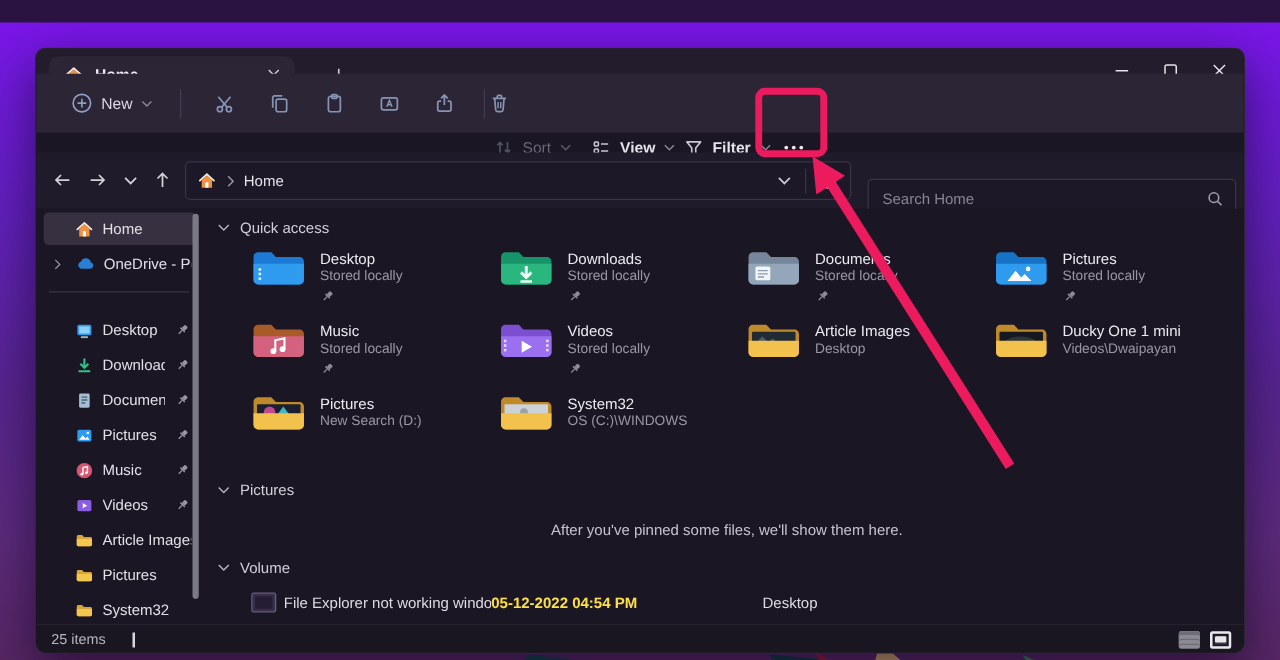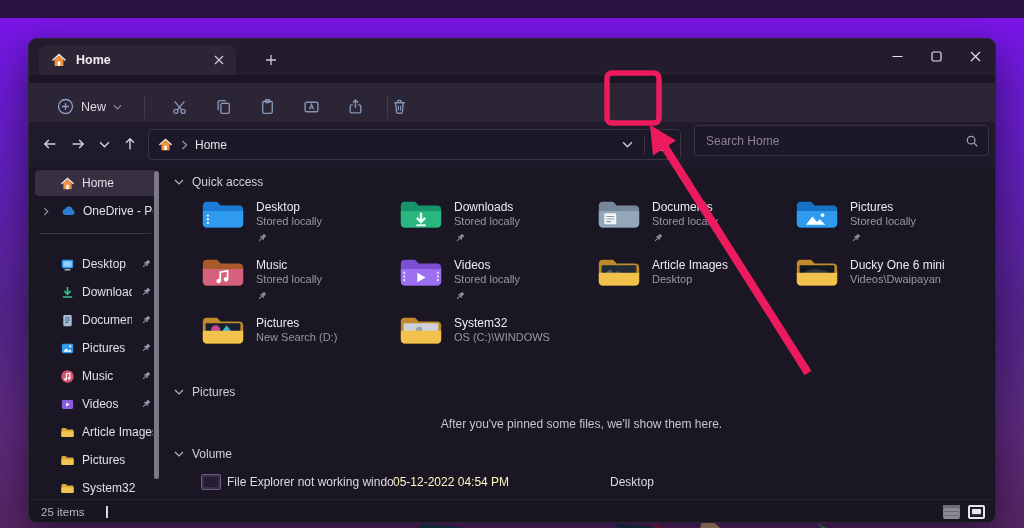--- a/index.html
+++ b/index.html
@@ -12,39 +12,39 @@
     overflow:hidden;background:#1a1623;box-shadow:0 14px 40px rgba(10,0,25,.55);z-index:10;
     border:1px solid rgba(255,255,255,.07);box-sizing:border-box;}
   .tabbar{position:absolute;left:0;top:0;width:100%;height:36px;background:#221c2d;}
   .tab{position:absolute;left:10px;top:6px;width:197px;height:30px;background:#2c2536;
     border-radius:8px 8px 0 0;display:flex;align-items:center;padding:0 8px 0 12px;box-sizing:border-box;gap:9px;}
   .tab-label{color:#f0eef3;font-size:12.5px;font-weight:700;flex:1;}
   .tab-close{width:18px;height:18px;display:flex;align-items:center;justify-content:center;border-radius:4px;}
   .newtab{position:absolute;left:230px;top:10px;width:24px;height:22px;display:flex;align-items:center;justify-content:center;border-radius:4px;}
   .win-controls{position:absolute;right:0;top:2px;height:32px;display:flex;}
   .win-btn{width:39px;height:30px;display:flex;align-items:center;justify-content:center;}
-  .toolbar{position:absolute;left:0;top:44px;width:100%;height:47px;background:#2c2536;display:flex;align-items:center;}
+  .toolbar{position:absolute;left:0;top:20px;width:100%;height:47px;background:#2c2536;display:flex;align-items:center;}
   .tb-left{display:flex;align-items:center;padding-left:20px;gap:4px;}
   .new-btn{display:flex;align-items:center;gap:7px;padding:6px 8px;border-radius:5px;}
   .new-label{color:#dcd8e2;font-size:12.5px;}
   .tb-div{width:1px;height:24px;background:#433c50;margin:0 10px;}
   .op-btn{width:40px;height:32px;display:flex;align-items:center;justify-content:center;border-radius:5px;}
   .tb-right-btn{position:absolute;top:43px;height:32px;display:flex;align-items:center;gap:7px;border-radius:5px;padding:0 6px;box-sizing:border-box;}
   .tb-label{font-size:12.5px;color:#e4e1e9;font-weight:600;}
   .tb-label.dim{color:#6b6577;font-weight:400;}
   .more-btn{position:absolute;left:585px;top:44px;width:42px;height:30px;display:flex;align-items:center;justify-content:center;border-radius:5px;}
   
   .addr{position:absolute;left:0;top:83px;width:100%;height:45px;background:#201b2b;}
   .nav-btn{position:absolute;top:8px;width:26px;height:28px;display:flex;align-items:center;justify-content:center;border-radius:5px;}
   .crumb-box{position:absolute;left:119px;top:7px;width:533px;height:31px;background:#1d1827;
     border:1px solid #393343;border-radius:4px;display:flex;align-items:center;box-sizing:border-box;padding:0 4px 0 9px;}
   .crumb-box .grow{flex:1;}
   .crumb-label{color:#e6e3ea;font-size:12px;margin-left:7px;}
   .crumb-div{width:1px;height:20px;background:#393343;margin:0 5px;}
-  .search-box{position:absolute;left:665px;top:3px;width:295px;height:31px;background:#1d1827;
+  .search-box{position:absolute;left:665px;top:21px;width:295px;height:31px;background:#1d1827;
     border:1px solid #393343;border-radius:4px;display:flex;align-items:center;box-sizing:border-box;padding:4px 9px;}
   .search-box input{flex:1;background:transparent;border:none;outline:none;color:#cfccd6;font-size:12px;
     font-family:"Liberation Sans","DejaVu Sans",sans-serif;}
   .search-box input::placeholder{color:#8a8494;}
   
   .bodyarea{position:absolute;left:0;top:128px;width:100%;height:332px;background:#1a1623;}
   .sidebar{position:absolute;left:0;top:0;width:132px;height:332px;}
   .sb-item{position:absolute;left:6px;width:122px;height:26px;display:flex;align-items:center;border-radius:4px;
     padding:0 4px 0 4px;box-sizing:border-box;gap:7px;overflow:hidden;}
   .sb-item.sel{background:#363040;}
@@ -61,21 +61,21 @@
   .tile svg{flex:0 0 44px;}
   .tile-txt{display:flex;flex-direction:column;gap:1px;padding-top:2px;}
   .tile-name{color:#eceaf0;font-size:12px;white-space:nowrap;}
   .tile-detail{color:#9b96a4;font-size:11px;white-space:nowrap;}
   .tile-pin{margin-top:2px;}
   .fav-empty{position:absolute;left:0;top:250px;width:100%;text-align:center;color:#c7c3cf;font-size:12px;}
   .recent-row{position:absolute;left:35px;top:304px;width:780px;height:22px;display:flex;align-items:center;}
   .r-thumb{width:18px;height:14px;background:#241d33;border:1px solid #6a5f80;border-radius:2px;margin-right:6px;
     box-shadow:inset 0 0 0 2px #3a2f4a;}
   .r-name{color:#dedbe4;font-size:12px;width:166px;white-space:nowrap;overflow:hidden;}
-  .r-date{color:#fef9c3;font-size:12px;width:217px;}
+  .r-date{color:#fde047;font-size:12px;width:217px;font-weight:bold;}
   .r-loc{color:#dedbe4;font-size:12px;}
   
   .statusbar{position:absolute;left:0;top:460px;width:100%;height:25px;background:#191521;border-top:1px solid #26202f;box-sizing:border-box;display:flex;align-items:center;}
   .status-count{color:#b9b5c1;font-size:11.5px;margin-left:12px;}
   .status-caret{width:2px;height:12px;background:#d8d6de;margin-left:22px;}
   .view-toggles{position:absolute;right:10px;top:5px;display:flex;gap:8px;}
   .vt{width:17px;height:14px;border-radius:2px;}
   .vt.details{background:#8b8992;box-shadow:inset 0 3px 0 #6e6c75,inset 0 6px 0 #8b8992,inset 0 7px 0 #6e6c75,inset 0 10px 0 #8b8992,inset 0 11px 0 #6e6c75;}
   .vt.large{border:2px solid #e8e8ec;box-sizing:border-box;background:#3a3742;box-shadow:inset 0 0 0 1.5px #1a1623;}
   .vt.large::after{content:"";display:block;margin:2px;height:5px;background:#e8e8ec;border-radius:1px;}
@@ -614,21 +614,21 @@
           </div>
 
           <div class="tile">
             <svg width="44" height="37" viewBox="0 0 48 40">
               <path d="M2 8 C2 5.8 3.8 4 6 4 H17.5 L21.5 8 H42 C44.2 8 46 9.8 46 12 V28 C46 30.2 44.2 32 42 32 H6 C3.8 32 2 30.2 2 28 Z" fill="#c08a2a"></path>
               <rect x="5" y="10" width="38" height="13" rx="1" fill="#15181e"></rect>
               <path d="M10 18 C16 13 28 13 36 17 L36 20 L10 20 Z" fill="#2c3440"></path>
               <path d="M2 18 H46 V28 C46 30.2 44.2 32 42 32 H6 C3.8 32 2 30.2 2 28 Z" fill="#f2c24c"></path>
             </svg>
             <div class="tile-txt">
-              <span class="tile-name">Ducky One 6 mini</span>
+              <span class="tile-name">Ducky One 1 mini</span>
               <span class="tile-detail">Videos\Dwaipayan</span>
             </div>
           </div>
 
           <div class="tile">
             <svg width="44" height="37" viewBox="0 0 48 40">
               <path d="M2 8 C2 5.8 3.8 4 6 4 H17.5 L21.5 8 H42 C44.2 8 46 9.8 46 12 V28 C46 30.2 44.2 32 42 32 H6 C3.8 32 2 30.2 2 28 Z" fill="#c08a2a"></path>
               <rect x="5" y="10" width="38" height="13" rx="1" fill="#1b2030"></rect>
               <circle cx="16" cy="17" r="5" fill="#c2498f"></circle>
               <path d="M22 20 L28 12 L34 20 Z" fill="#3fb7c9"></path>

